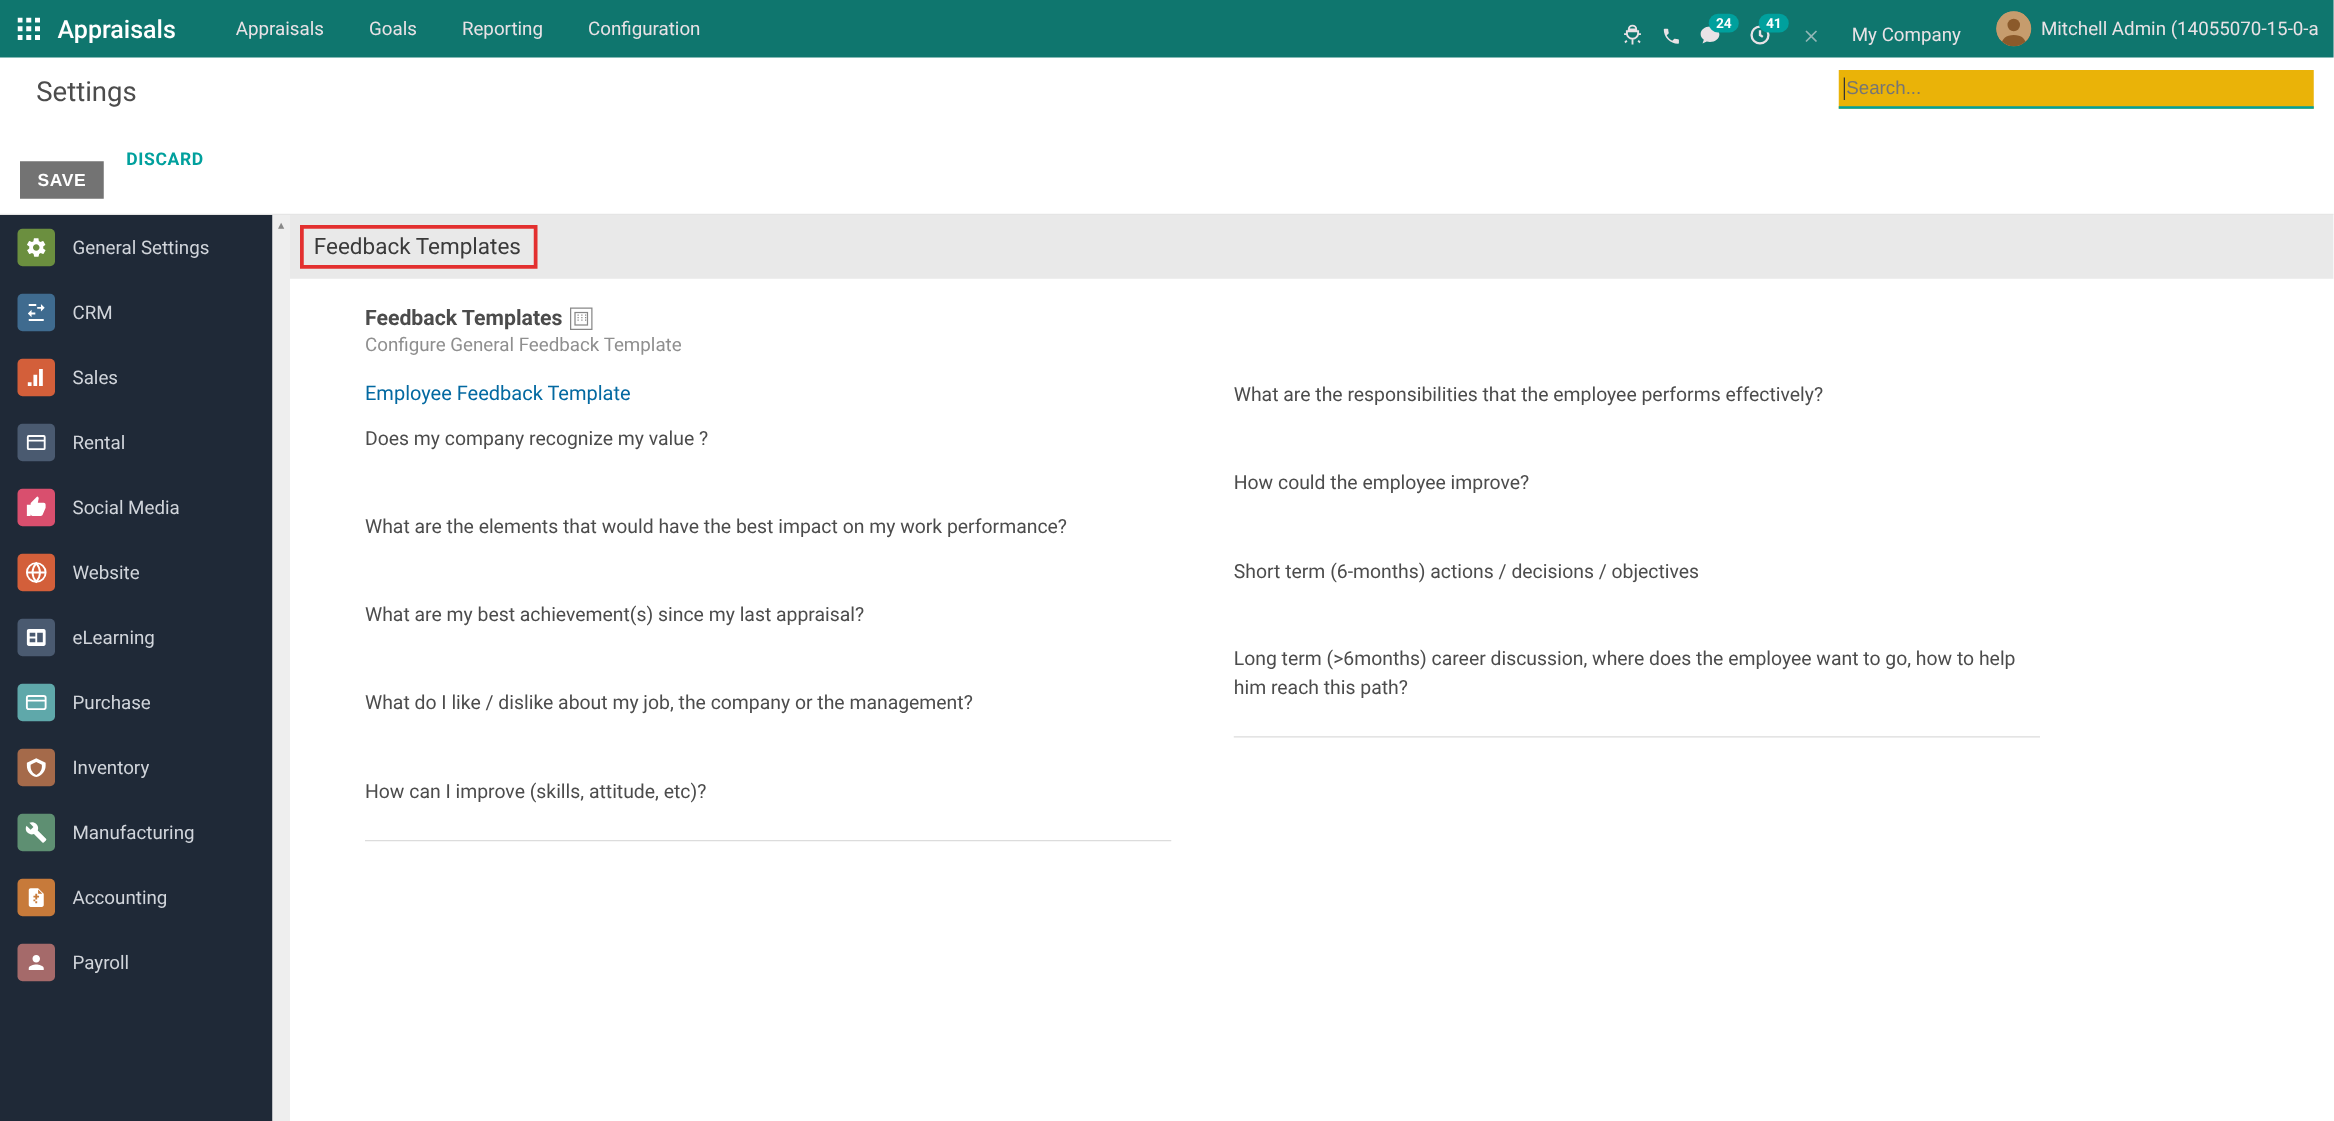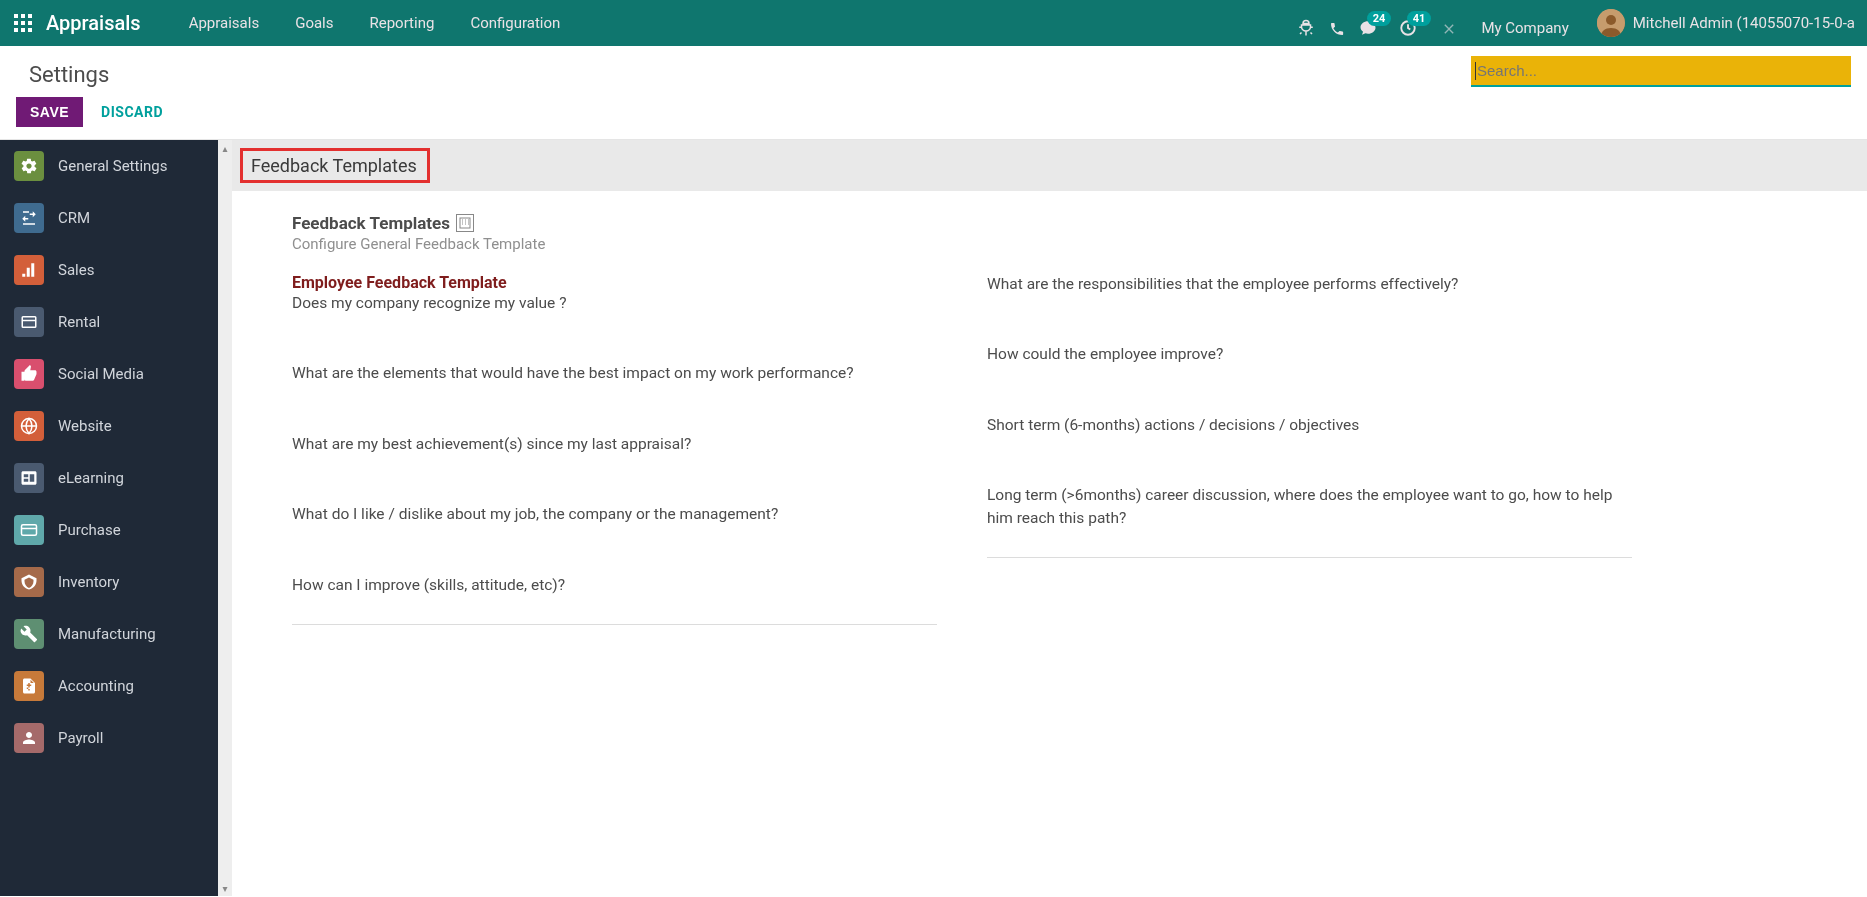--- a/index.html
+++ b/index.html
@@ -83,28 +83,29 @@
     }
     .control-panel .search-cursor {
       position: absolute;
       left: 4px; top: 6px;
       width: 1px; height: 18px;
       background: #333;
     }
 
     .btn-row { padding: 6px 16px 12px 16px; display: flex; align-items: center; gap: 18px; }
     .btn-save {
-      background: #701a75;
+      background: #737373;
       color: #fff;
       border: none;
       padding: 7px 14px;
       font-weight: bold;
       font-size: 14px;
       cursor: pointer;
       letter-spacing: 0.5px;
+      margin-top: 32px;
     }
     .btn-discard {
       color: #00a09d;
       font-weight: bold;
       font-size: 14px;
       cursor: pointer;
       letter-spacing: 0.5px;
     }
 
     .main-area { display: flex; height: calc(100vh - 46px - 48px - 46px); border-top: 1px solid #e5e5e5; }
@@ -167,21 +168,21 @@
       display:inline-flex; width:18px; height:18px;
       border:1px solid #888;
       align-items:center; justify-content:center;
       font-size:10px; color:#888;
       cursor: pointer;
     }
     .setting-sub { color: #8f8f8f; font-size: 15px; margin-bottom: 20px; }
     
     .two-col { display: flex; gap: 50px; }
     .col { flex: 1; }
-    .col-header { font-weight: bold; font-size: 16px; color: #7f1d1d; }
+    .col-header { font-weight: normal; font-size: 16px; color: #0369a1; margin-bottom: 16px; }
     .question { color: #4c4c4c; font-size: 15.5px; line-height: 1.45; margin-bottom: 48px; }
     .divider { border: none; border-top: 1px solid #dcdcdc; margin-top: -20px;}
   </style>
 </head>
 <body>
 
 <div class="top-nav">
   <div class="apps-icon">
     <svg width="18" height="18" viewBox="0 0 18 18" fill="#fff">
       <rect x="0" y="0" width="4" height="4"></rect>

